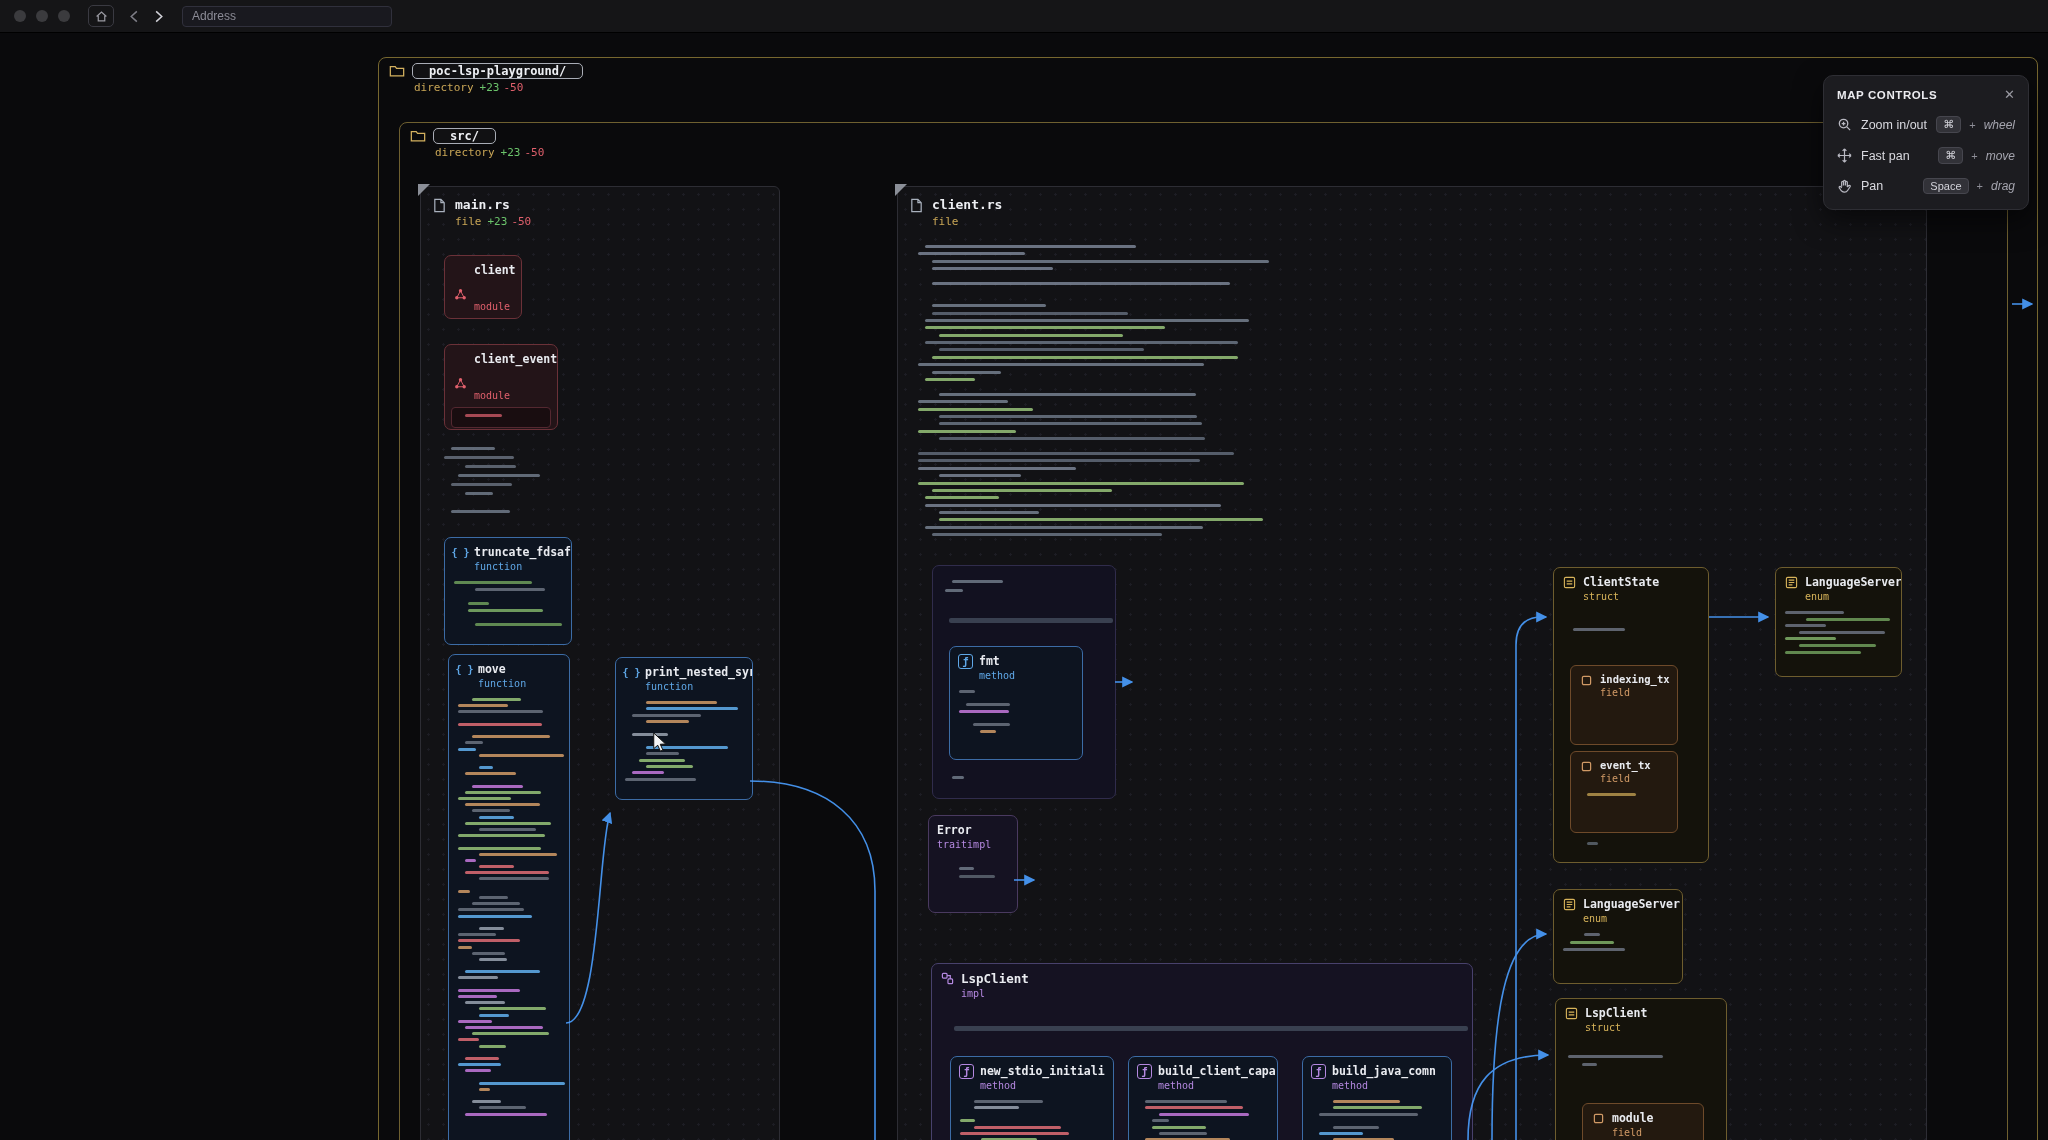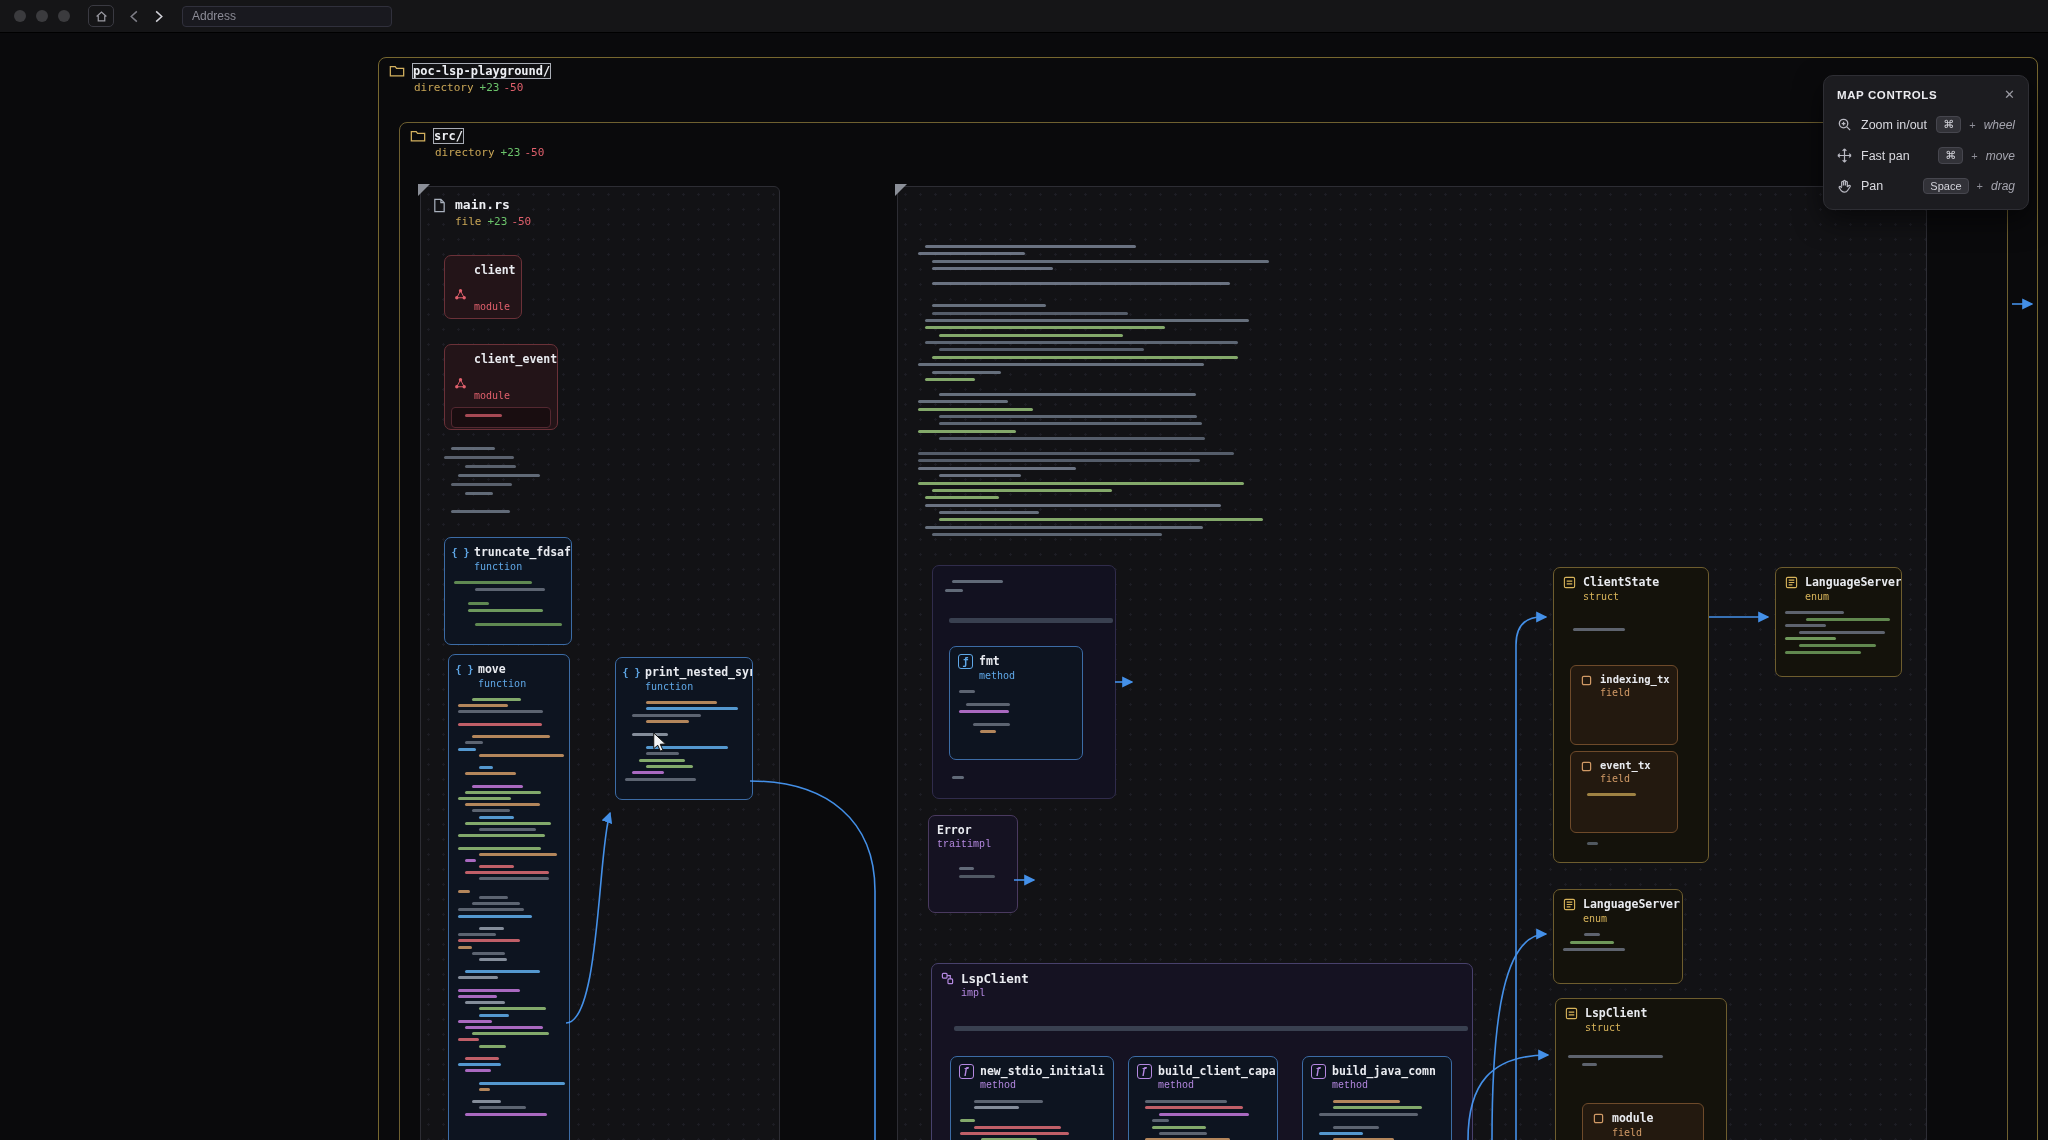--- a/index.html
+++ b/index.html
@@ -17,21 +17,21 @@
     border-radius:4px;display:flex;align-items:center;padding:0 9px;
     font-size:12px;color:#8b8b96;}
 
   
   .canvas{position:absolute;left:0;top:33px;width:2048px;height:1107px;overflow:hidden;background:#0a0a0c;}
 
   
   .dirbox{position:absolute;border:1px solid #77672f;border-radius:8px;}
   .dlabel{position:absolute;left:10px;top:5px;}
   .dlrow{display:flex;align-items:center;gap:7px;}
-  .dname{border:1px solid #a9adb6;border-radius:0;padding:0 0;
+  .dname{border:1px solid #a9adb6;border-radius:5px;padding:0 16px;
     font:700 12px "DejaVu Sans Mono",monospace;color:#eef0f4;background:rgba(255,255,255,.03);}
   .dmeta{margin-left:25px;margin-top:2px;font:500 11px "DejaVu Sans Mono",monospace;color:#c9a656;}
   .diff-add{color:#6bc46b;margin-left:6px;}
   .diff-del{color:#e0606c;margin-left:4px;}
 
   
   .filebox{position:absolute;background:#121215;border:1px solid #2d2d34;border-radius:6px;
     background-image:radial-gradient(#1d1d24 1px,transparent 1.2px);background-size:15px 15px;}
   .rz{position:absolute;left:-3px;top:-3px;width:12px;height:12px;background:#8b8f98;
     clip-path:polygon(0 0,100% 0,0 100%);}
@@ -45,21 +45,21 @@
   .nhead{display:flex;gap:6px;padding:7px 8px 3px;align-items:flex-start;}
   .nico{flex:0 0 auto;width:15px;height:15px;display:flex;align-items:center;justify-content:center;
     font:700 10px "DejaVu Sans Mono",monospace;}
   .nname{font:700 11.5px "DejaVu Sans Mono",monospace;color:#e9ebf0;white-space:nowrap;}
   .nkind{font:500 10px "DejaVu Sans Mono",monospace;margin-top:2px;}
   .nbody{padding:6px 9px;}
 
   .fn{border-color:#3c6ca6;background:#0d1420;}   .fn .nkind,.fn .nico{color:#5fa8e8;}
   .mod{border-color:#6b3138;background:#231418;}  .mod .nkind,.mod .nico{color:#e0606c;margin-top:24px;}
   .modbody{margin:3px 6px 7px;border:1px solid #542830;border-radius:4px;background:#190d10;padding:6px 6px;}
-  .impl{border-color:#48416c;background:#151222;} .impl .nkind,.impl .nico{color:#b488e0;font-family:Liberation Mono, monospace;}
+  .impl{border-color:#48416c;background:#151222;} .impl .nkind,.impl .nico{color:#b488e0;}
   .stc{border-color:#6e5d2e;background:#14120b;}  .stc .nkind,.stc .nico{color:#d8b45a;}
   .fld{border-color:#6e4a2a;background:#23190f;border-radius:6px;}
   .fld .nkind,.fld .nico{color:#d19a66;}
   .dispbox{border-color:#302c4c;background:#121120;}
 
   
   .cl{height:3px;border-radius:1.5px;opacity:.85;}
   .wbar{height:5px;border-radius:2px;background:#394050;margin:4px 10px;}
   .codeblock{position:absolute;}
 
@@ -319,20 +319,29 @@
           <div class="cl" style="margin-bottom: 3.4px; margin-left: 14px; width: 39.1294%; background: rgb(152, 195, 121);"></div>
           <div class="cl" style="margin-bottom: 3.4px; margin-left: 21px; width: 39.6476%; background: rgb(152, 195, 121);"></div>
           <div class="cl" style="margin-bottom: 3.4px; margin-left: 7px; width: 26.8712%; background: rgb(198, 120, 221);"></div>
           <div class="cl" style="margin-bottom: 3.4px; margin-left: 0px; width: 59.8181%; background: rgb(107, 114, 128);"></div>
         </div>
     </div>
   </div>
 
   <div class="filebox" style="left:897px;top:153px;width:1030px;height:1000px;">
     <div class="rz"></div>
+    <div class="fhead">
+      <svg class="fico" width="13" height="15" viewBox="0 0 13 16" fill="none" stroke="currentColor" stroke-width="1.3">
+          <path d="M1.5 1.5 H8 L11.5 5 V14.5 H1.5 Z M8 1.5 V5 H11.5"></path>
+        </svg>
+      <div>
+        <div class="fname">client.rs</div>
+        <div class="fkind"><span>file</span></div>
+      </div>
+    </div>
 
     <div class="codeblock" style="left:20px;top:58px;width:440px;">
         <div class="cl" style="margin-bottom: 4.4px; margin-left: 7px; width: 47.9422%; background: rgb(122, 132, 148);"></div>
         <div class="cl" style="margin-bottom: 4.4px; margin-left: 0px; width: 24.2952%; background: rgb(122, 132, 148);"></div>
         <div class="cl" style="margin-bottom: 4.4px; margin-left: 14px; width: 76.5481%; background: rgb(118, 128, 142);"></div>
         <div class="cl" style="margin-bottom: 4.4px; margin-left: 14px; width: 27.4885%; background: rgb(122, 132, 148);"></div>
         <div class="cl" style="margin-bottom: 4.4px; margin-left: 14px; width: 33.0928%; background: rgb(118, 128, 142); opacity: 0;"></div>
         <div class="cl" style="margin-bottom: 4.4px; margin-left: 14px; width: 67.658%; background: rgb(122, 132, 148);"></div>
         <div class="cl" style="margin-bottom: 4.4px; margin-left: 0px; width: 55.802%; background: rgb(107, 117, 132); opacity: 0;"></div>
         <div class="cl" style="margin-bottom: 4.4px; margin-left: 21px; width: 13.253%; background: rgb(107, 117, 132); opacity: 0;"></div>

